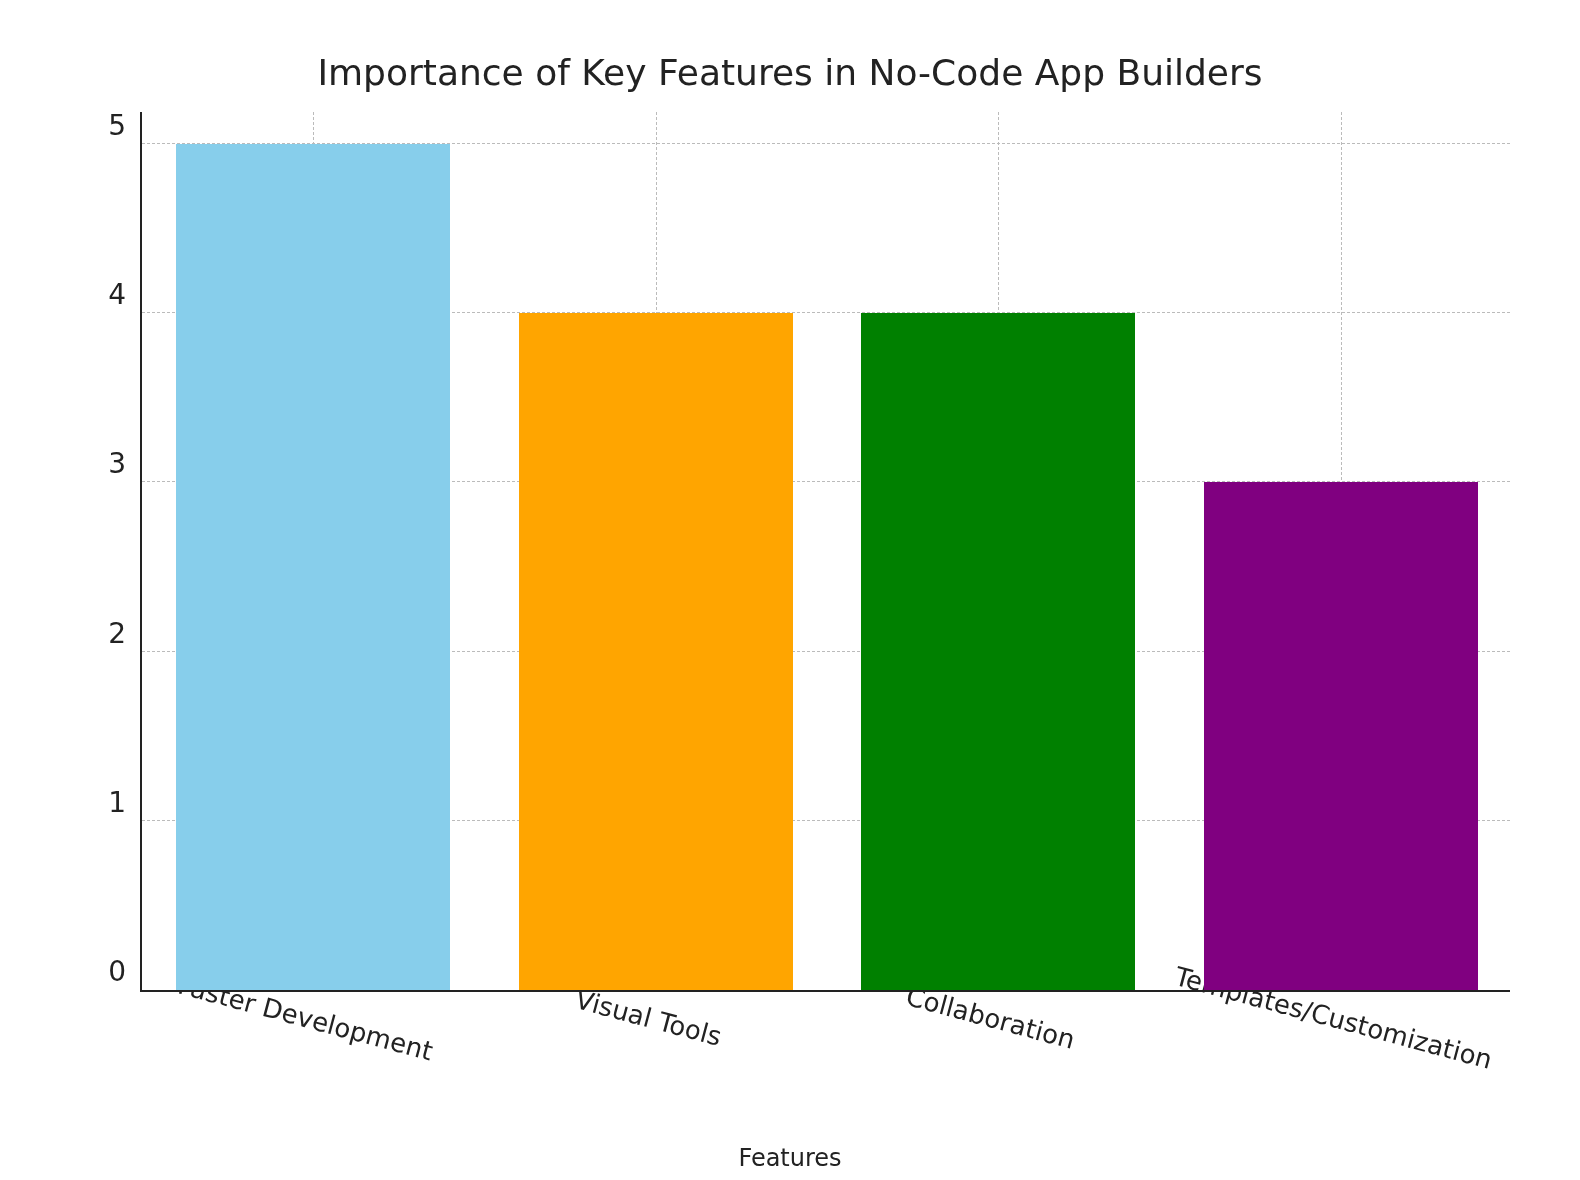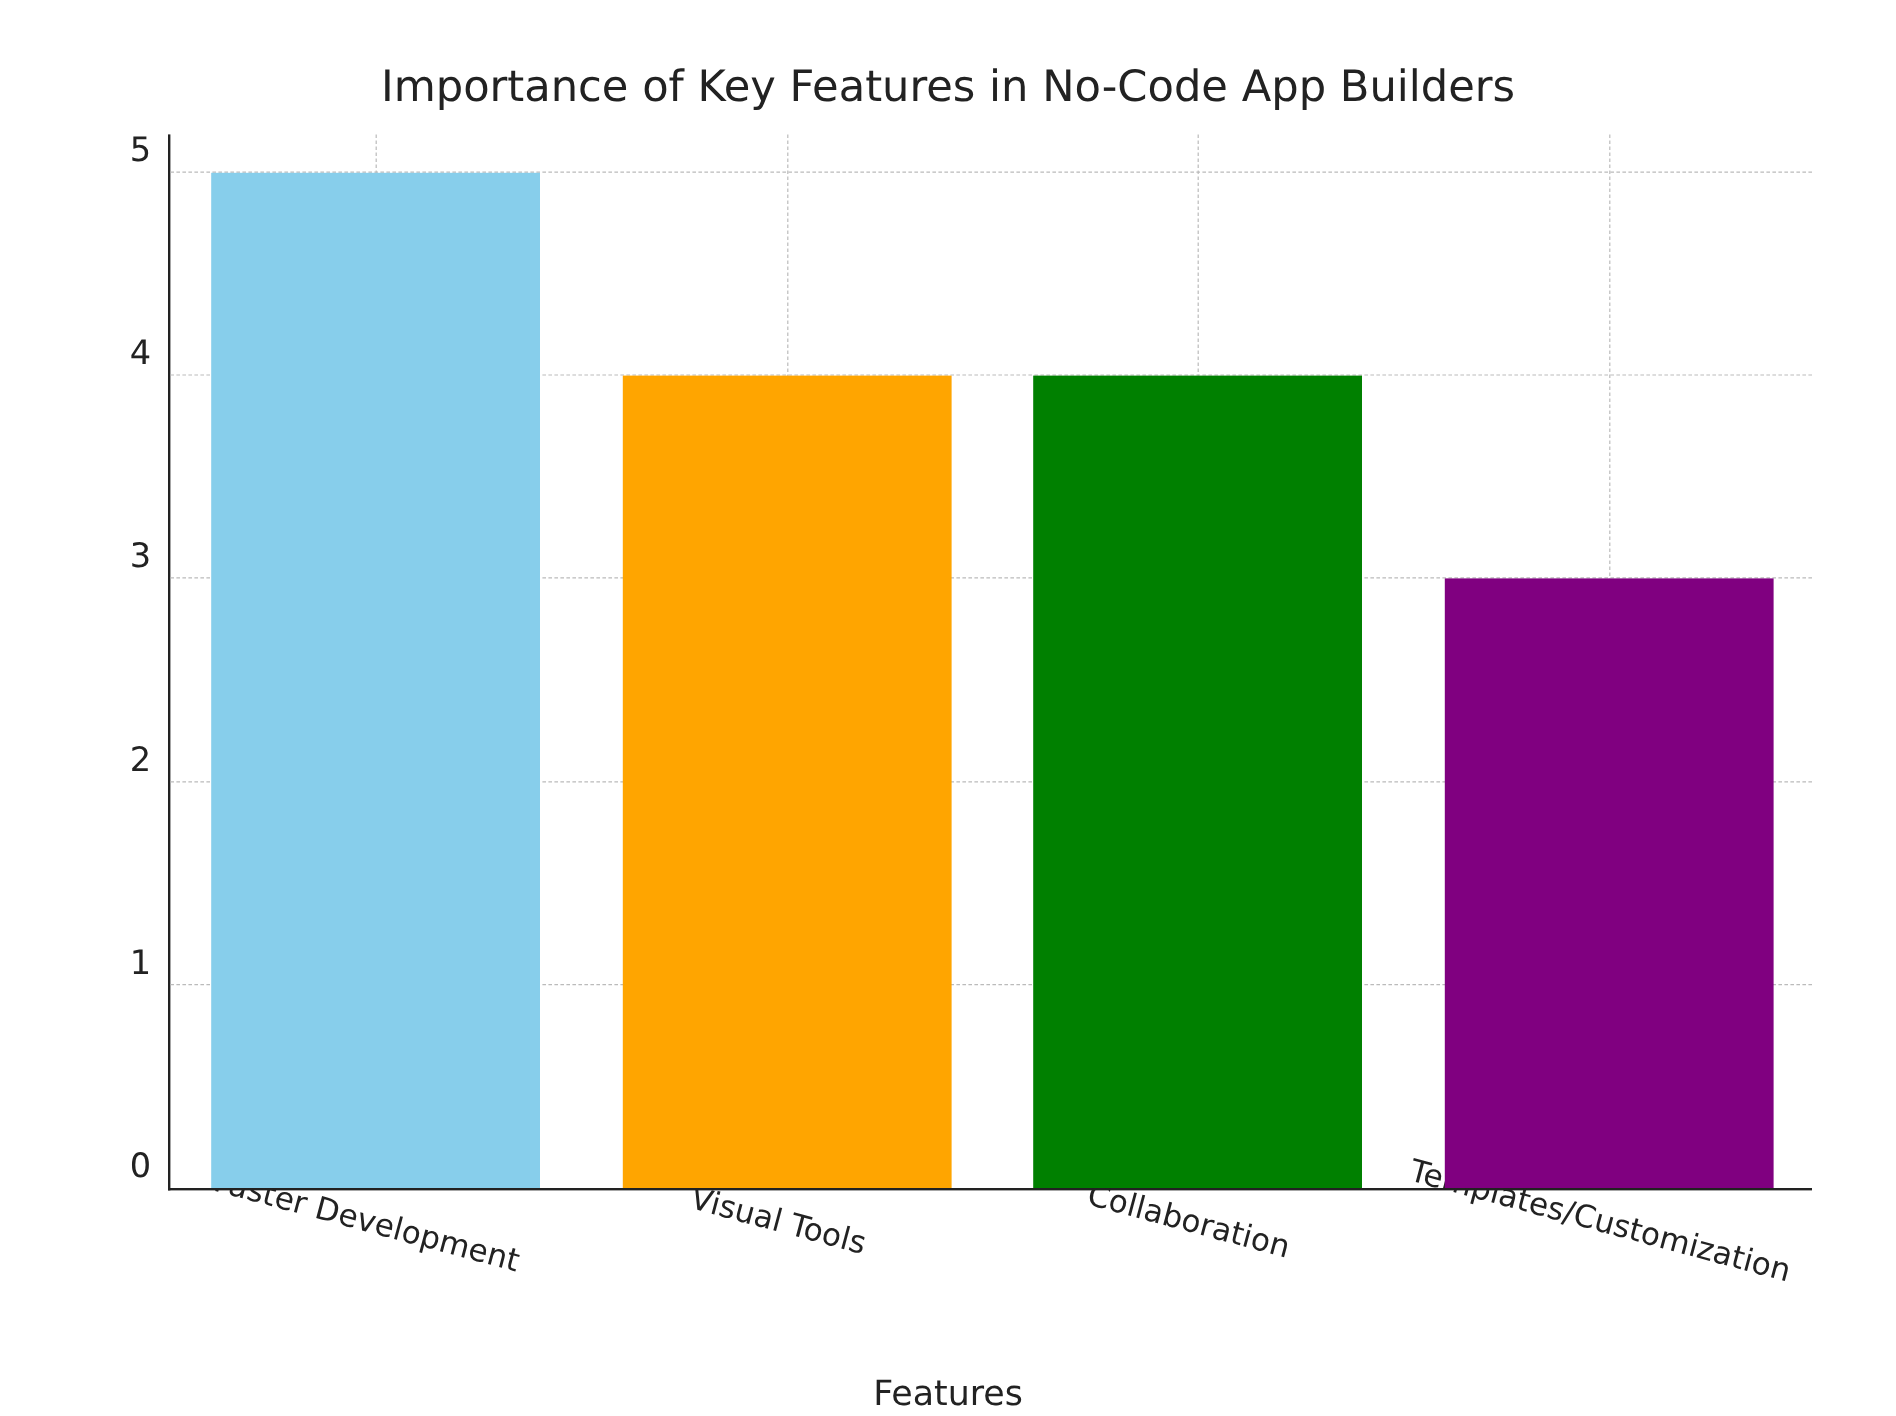--- a/index.html
+++ b/index.html
@@ -83,21 +83,21 @@
     transform-origin: center center;
     font-size: 30px;
     color: #222;
     white-space: nowrap;
   }
   .xlabel {
     position: absolute;
     left: 0;
     right: 0;
     text-align: center;
-    font-size: 29px;
+    font-size: 24px;
     color: #222;
   }
 </style>
 </head>
 <body>
 
 <div class="chart-wrap">
 
   <div class="title">Importance of Key Features in No-Code App Builders</div>
 

